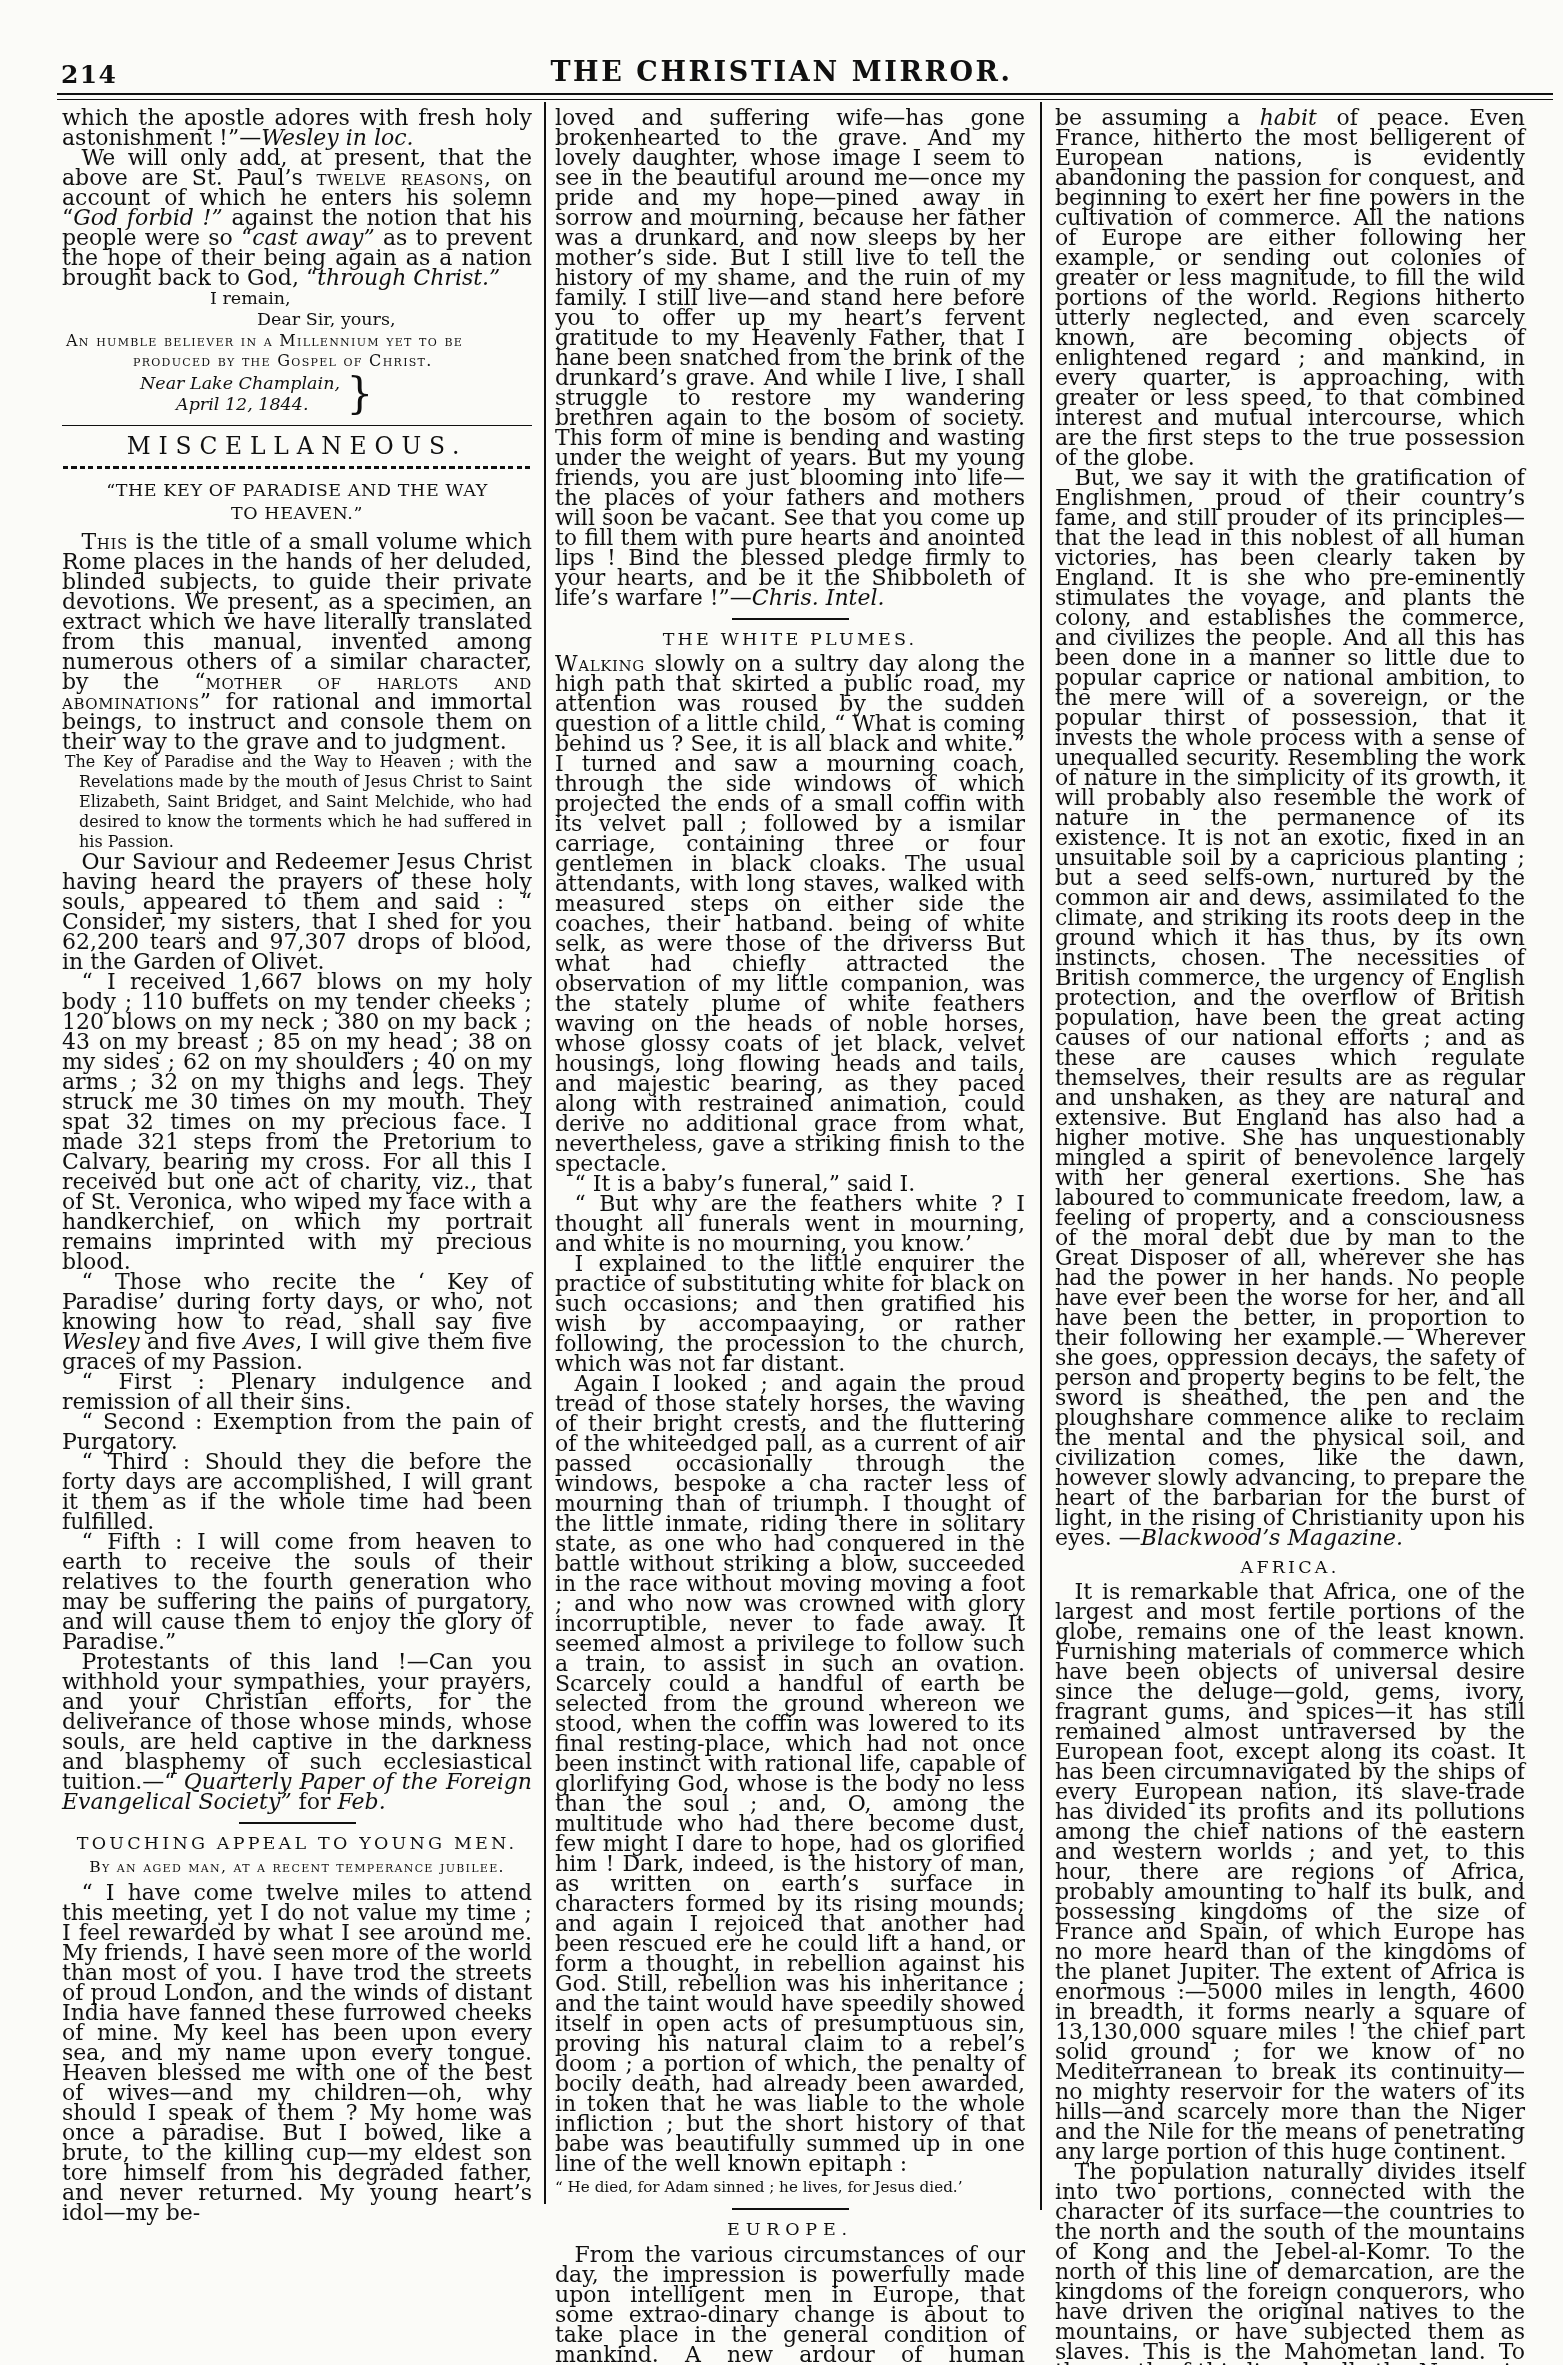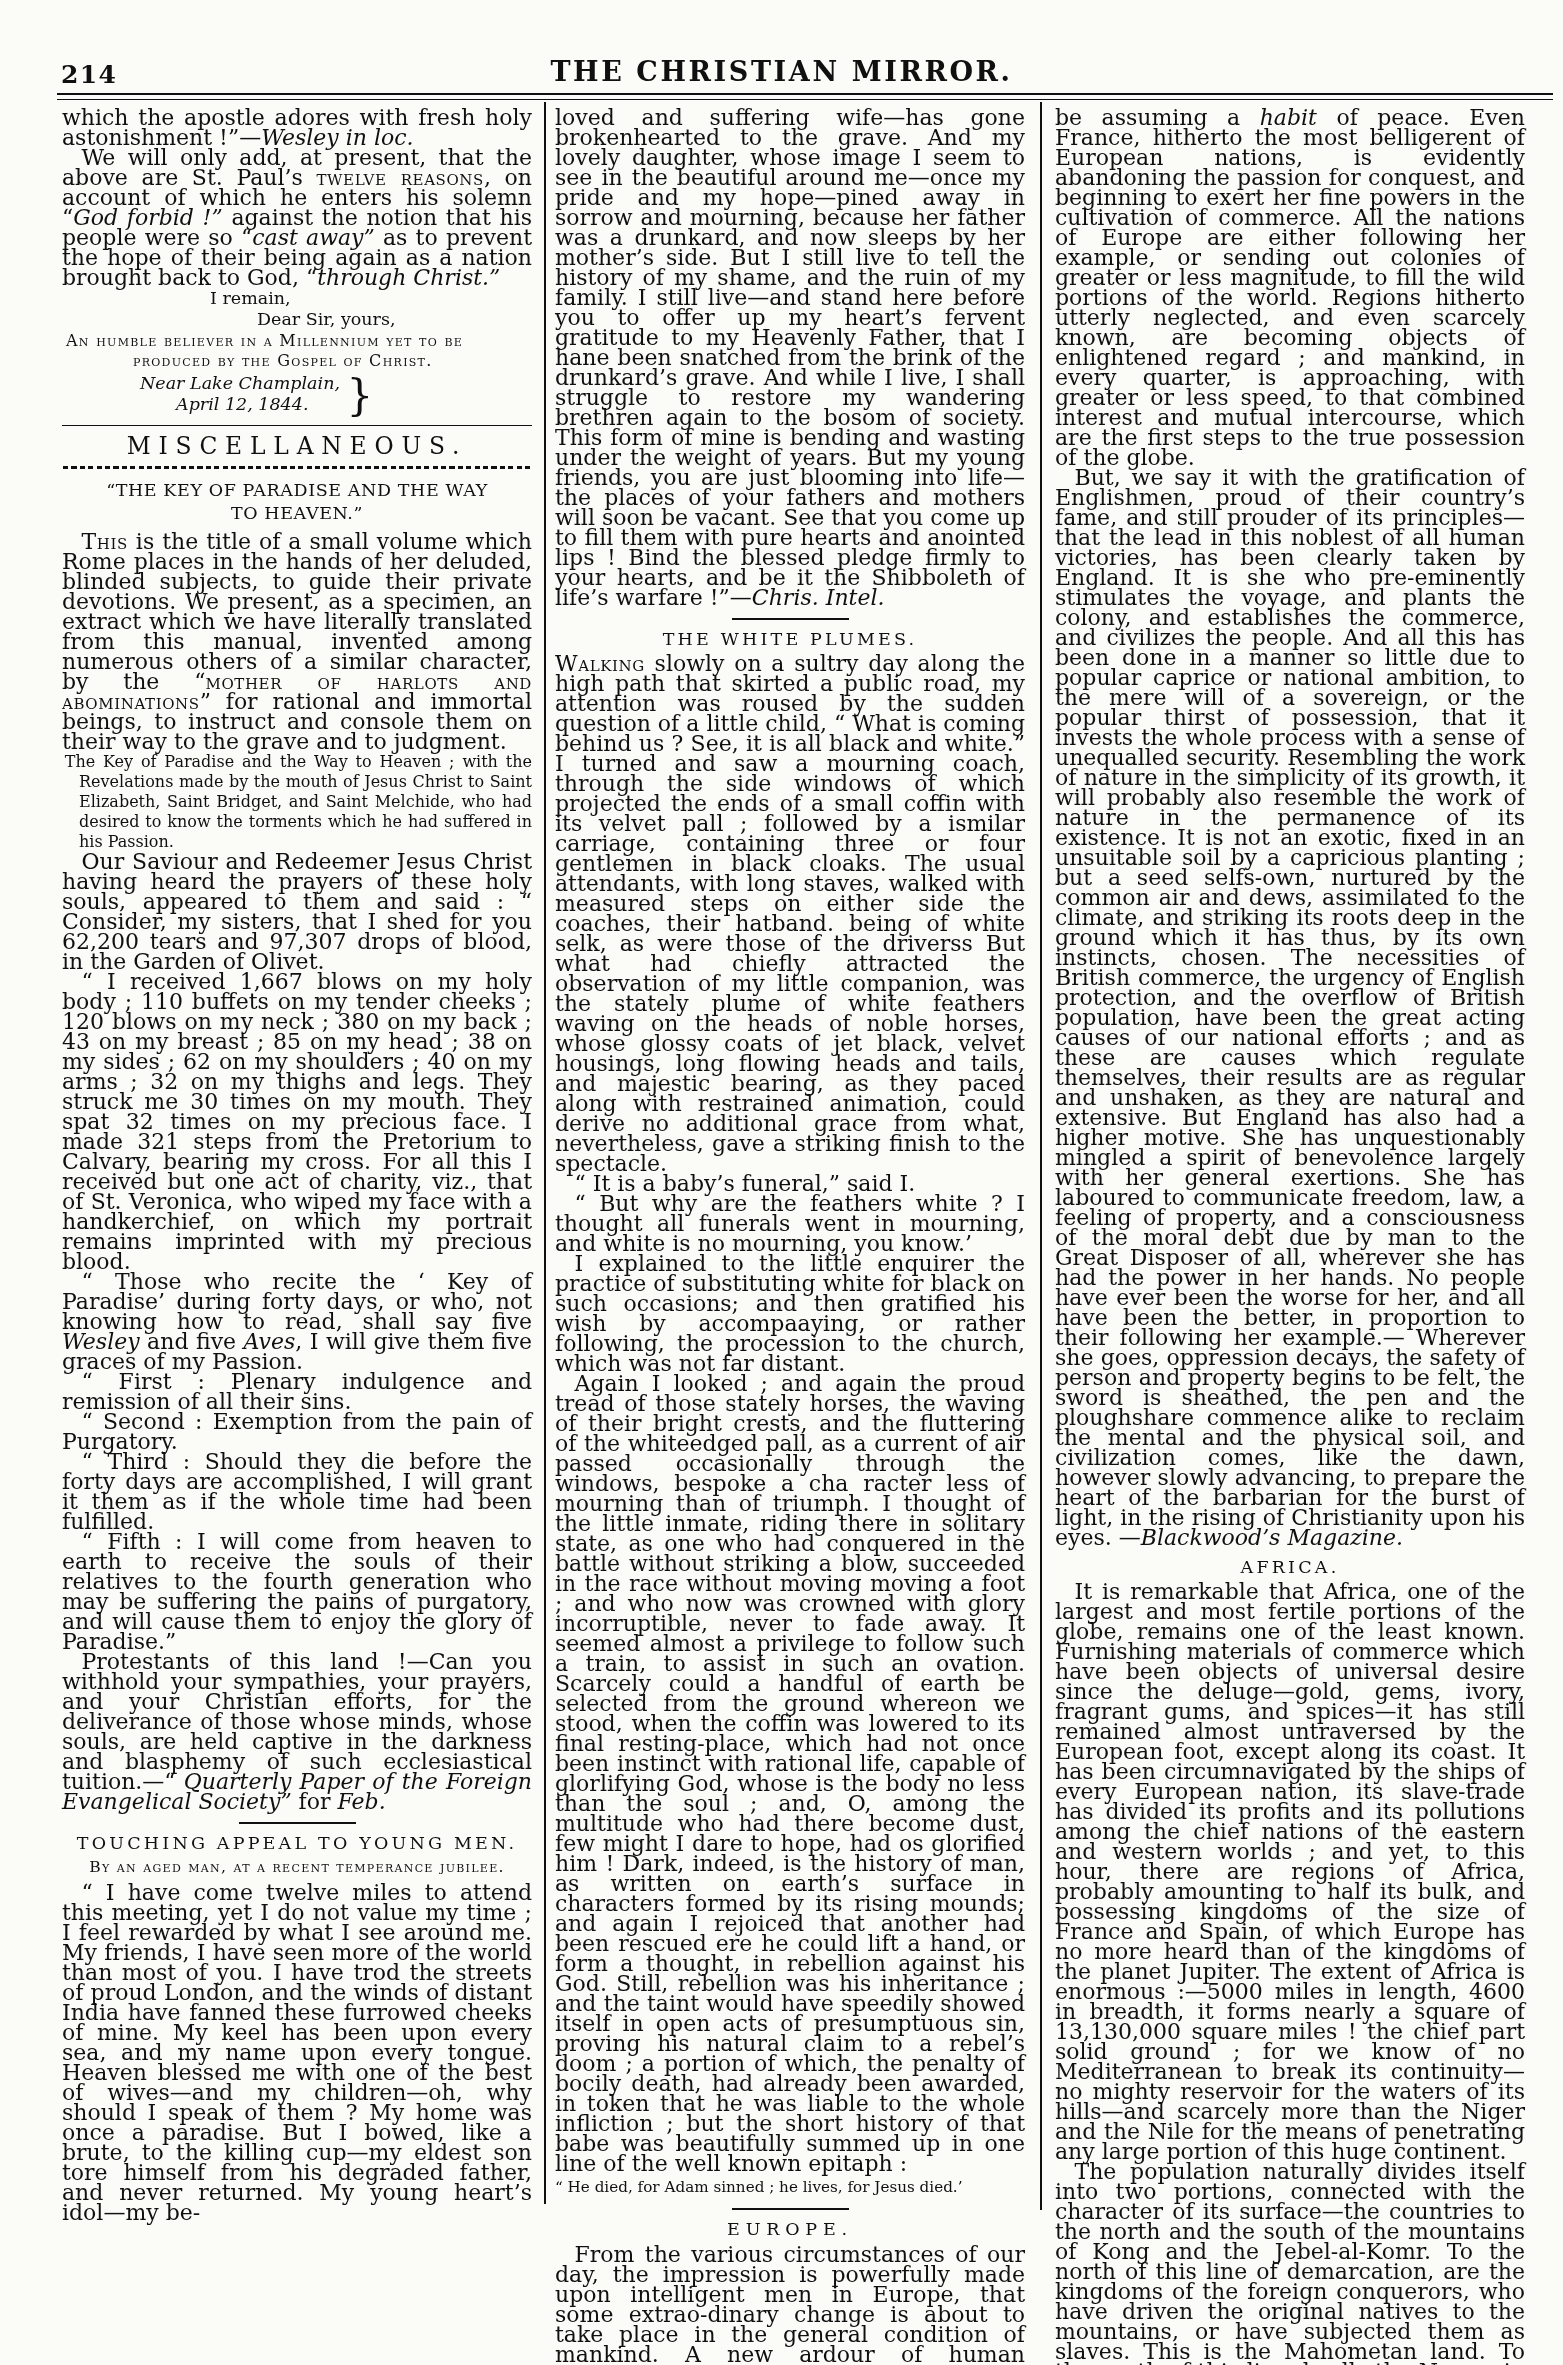--- a/index.html
+++ b/index.html
@@ -27,21 +27,21 @@
   .p{margin:0;text-align:justify;text-indent:19.5px;font-size:22px;line-height:20px;}
   .cont{text-indent:0;}
   .seg-i{font-style:italic;}
   .seg-sc{font-variant:small-caps;letter-spacing:0.6px;}
   .seg-lead{font-variant:small-caps;letter-spacing:0.6px;}
   
   .sig1{margin:0;font-size:17.5px;line-height:21px;text-indent:148px;}
   .sig2{margin:0;font-size:17.5px;line-height:21px;text-indent:195px;}
   .sig-name{margin:1.3px 0 0 0;font-size:16px;line-height:20px;
     font-variant:small-caps;letter-spacing:1.3px;padding-left:71px;text-indent:-67px;}
-  .place{display:flex;align-items:flex-end;margin:1.3px 0 0 78px;font-style:italic;}
+  .place{display:flex;align-items:center;margin:1.3px 0 0 78px;font-style:italic;}
   .place-lines{font-size:17.5px;line-height:21px;}
   .place .pl2{padding-left:36px;}
   .brace{font-size:42px;font-style:normal;margin-left:6.5px;line-height:39px;}
   
   .col-rule{height:0;border-top:1.9px solid #101010;margin:10.4px 0 6.5px 0;}
   .squiggle{height:3.2px;margin:5.2px 1.3px 9px 1.3px;
     background:repeating-linear-gradient(90deg,#101010 0 5.2px,rgba(0,0,0,0) 5.2px 8.4px);}
   .sec-head{margin:3.9px 0;text-align:center;font-weight:normal;
     font-size:23.4px;letter-spacing:7.8px;}
   .art-title{margin:10.4px 0 6.5px 0;text-align:center;font-weight:normal;

